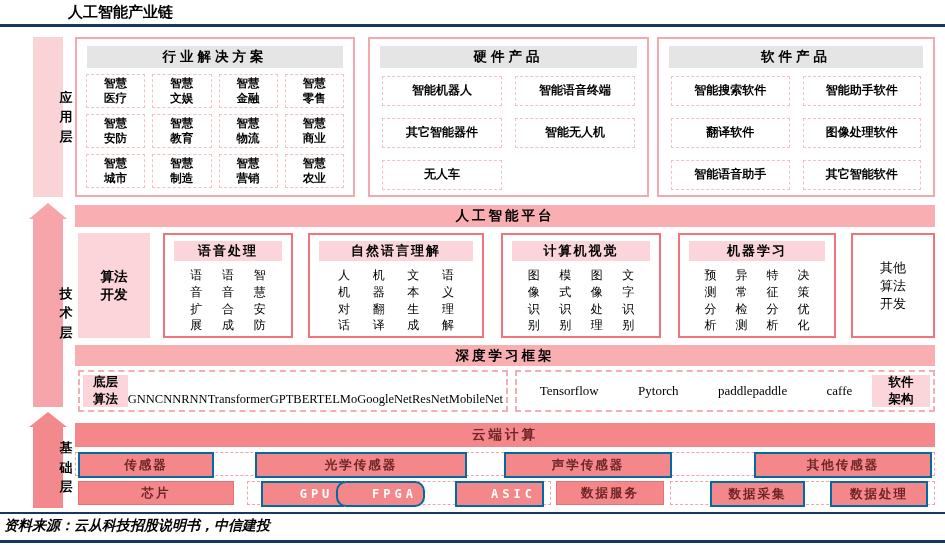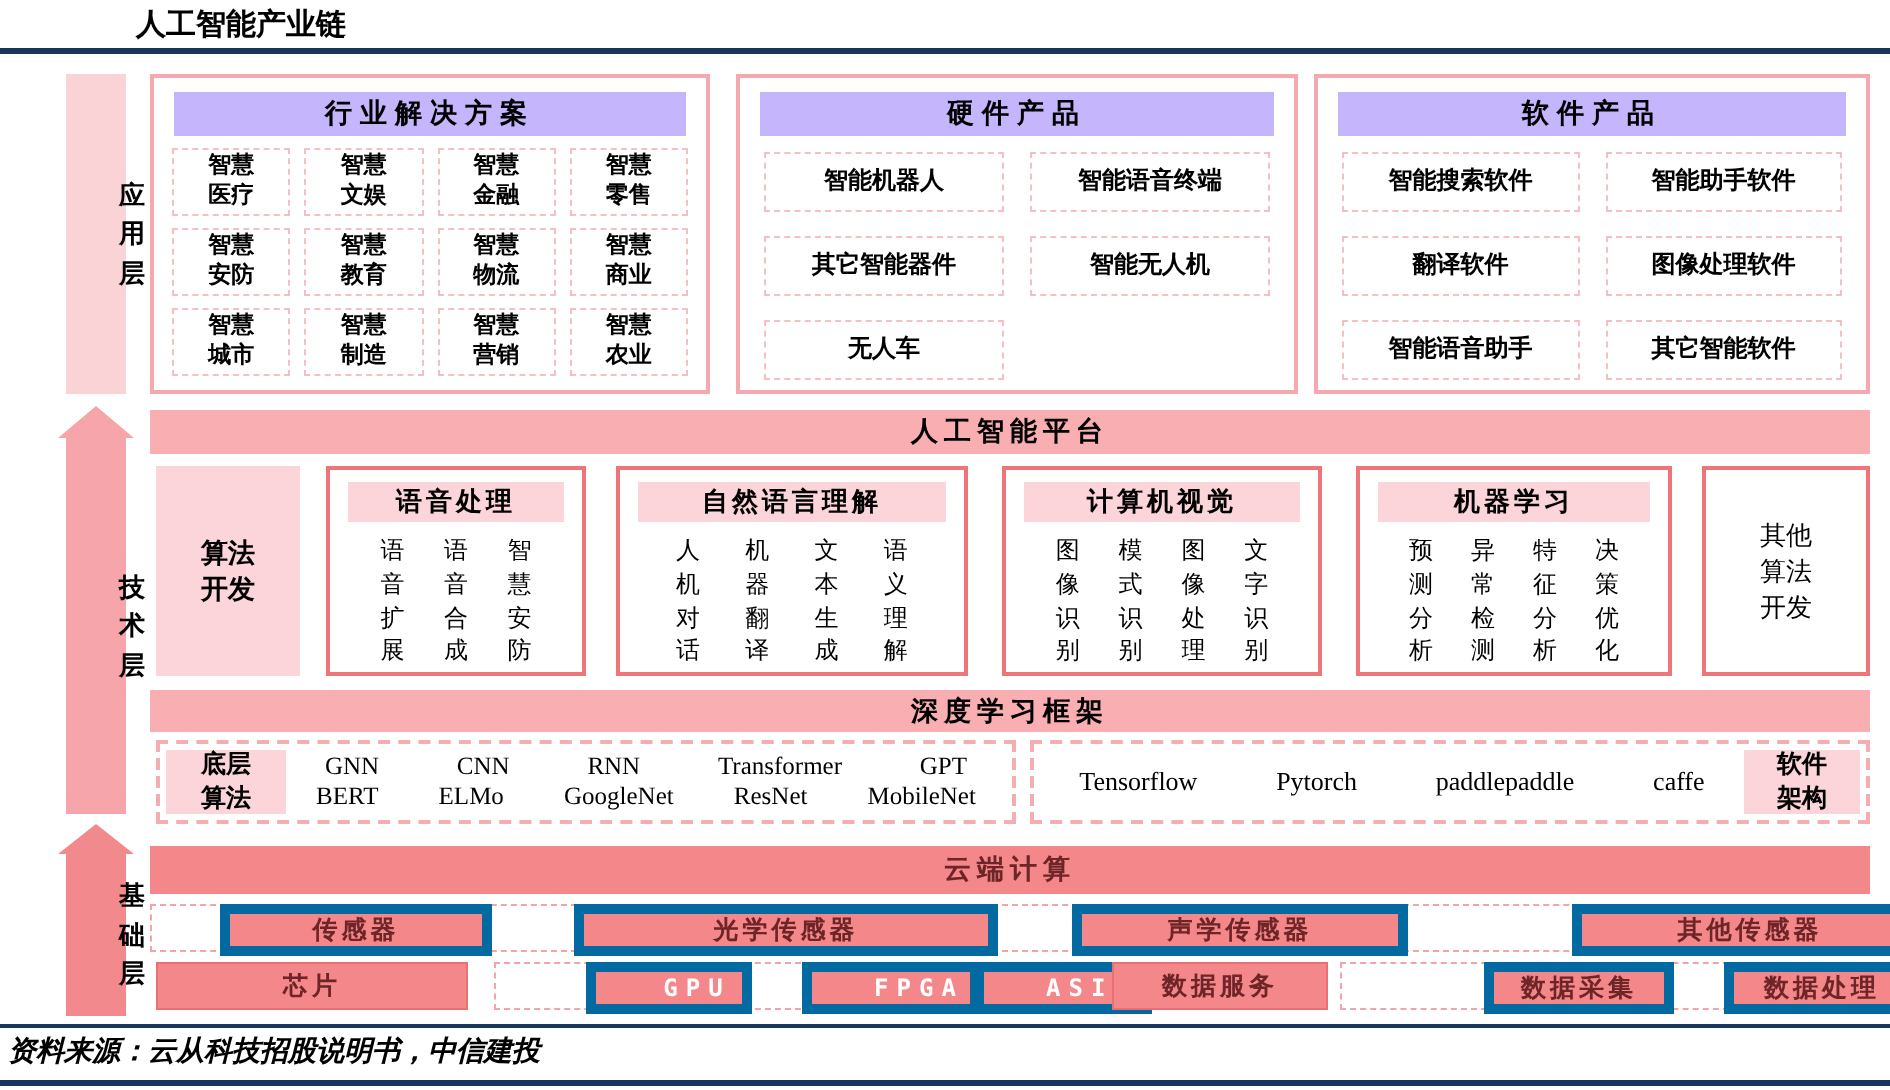--- a/index.html
+++ b/index.html
@@ -22,21 +22,21 @@
   .arrow-head { position:absolute; left:29px; width:0; height:0;
     border-left:19px solid transparent; border-right:19px solid transparent; }
   .head-tech { top:203px; border-bottom:16px solid #F6A6AB; }
   .head-found { top:412px; border-bottom:15px solid #F28A8D; }
 
   
   .panel { position:absolute; top:37px; height:160px; background:#fff; border:2px solid #F3A9AE; }
   .panel-1 { left:75px; width:280px; }
   .panel-2 { left:368px; width:281px; }
   .panel-3 { left:657px; width:278px; }
-  .panel-head { margin:7px 10px 4px; background:#c4b5fd; text-align:center;
+  .panel-head { margin:7px 10px 4px; background:#e5e5e5; text-align:center;
     font-weight:bold; font-size:13.5px; letter-spacing:4px; padding:2px 0; }
   .grid4 { display:grid; grid-template-columns:repeat(4,1fr); gap:6px 7px; padding:2px 9px 6px; }
   .grid2 { display:grid; grid-template-columns:repeat(2,1fr); gap:12px 13px; padding:4px 12px 6px; }
   .cell { border:1px dashed #F5BFC4; display:flex; align-items:center; justify-content:center;
     font-weight:bold; font-size:11.5px; line-height:1.3; height:34px; background:#fff; }
   .cell2 { height:30px; font-size:12px; }
   .w2 { width:2.35em; word-break:break-all; text-align:center; }
 
   
   .band { position:absolute; left:75px; width:860px; background:#F9AEB2; text-align:center;
@@ -61,46 +61,46 @@
     font-weight:normal; font-size:13px; }
 
   .fw-box { position:absolute; top:370px; height:42px; border:2px dashed #F4AEB2; background:#fff;
     display:flex; align-items:stretch; padding:3px; }
   .fw-left { left:78px; width:430px; }
   .fw-right { left:515px; width:420px; }
   .mini-label { background:#FBD5D9; display:flex; align-items:center; justify-content:center;
     font-weight:bold; font-size:12.5px; }
   .fw-left .mini-label { width:60px; }
   .fw-right .mini-label { width:58px; }
-  .fw-names-col { flex:1; display:flex; flex-direction:column; justify-content:space-evenly; }
+  .fw-names-col { flex:1; display:flex; flex-direction:row; justify-content:space-evenly;align-items:flex-end; }
   .fw-row { display:flex; justify-content:space-around; align-items:center;
     font-family:"Liberation Serif","DejaVu Serif",serif; font-size:12.5px; }
   .fw-row-single { flex:1; display:flex; justify-content:space-around; align-items:center;
     font-family:"Liberation Serif","DejaVu Serif",serif; font-size:13px; }
 
   
   .dash-strip { position:absolute; height:24px; border:1px dashed #F3A4A7; background:#fff; }
   .strip-sensors { left:75px; top:452px; width:860px; }
   .strip-chips { left:247px; top:481px; width:304px; }
   .strip-data { left:670px; top:481px; width:265px; }
-  .sbox { position:absolute; top:-1px; height:26px; background:#F4878A; border:5px solid #0369a1;
+  .sbox { position:absolute; top:-1px; height:26px; background:#F4878A; border:2px solid #0369a1;
     display:flex; align-items:center; justify-content:center; font-weight:bold; font-size:12.5px;
-    letter-spacing:2px; color:#6E2527;margin-left:32px; }
+    letter-spacing:2px; color:#6E2527; }
   .s0 { left:2px; width:136px; }
   .s1 { left:179px; width:212px; }
   .s2 { left:428px; width:168px; }
   .s3 { left:678px; width:178px; }
   .solo-box { position:absolute; top:481px; height:24px; background:#F4878A; border:1px solid #E96F72;
     display:flex; align-items:center; justify-content:center; font-weight:bold; font-size:12.5px;
     letter-spacing:2px; color:#6E2527; }
   .box-chip { left:78px; width:156px; }
   .box-dataservice { left:556px; width:108px;font-family:Liberation Serif, serif; }
   .chipbox { color:#fff; font-family:"DejaVu Sans Mono",monospace; font-size:12px; letter-spacing:4px;padding-left:28px; }
   .c0 { left:13px; width:83px; }
-  .c1 { left:121px; width:89px; }
+  .c1 { left:88px; width:89px;border-radius:10px; }
   .c2 { left:207px; width:89px; }
   .dd0 { left:39px; width:95px; }
   .dd1 { left:159px; width:98px; }
 
   .footer { position:absolute; left:4px; top:517px; font-family:"Liberation Serif","DejaVu Serif",serif;
     font-style:italic; font-weight:bold; font-size:14px; }
 </style>
 </head>
 <body>
 

